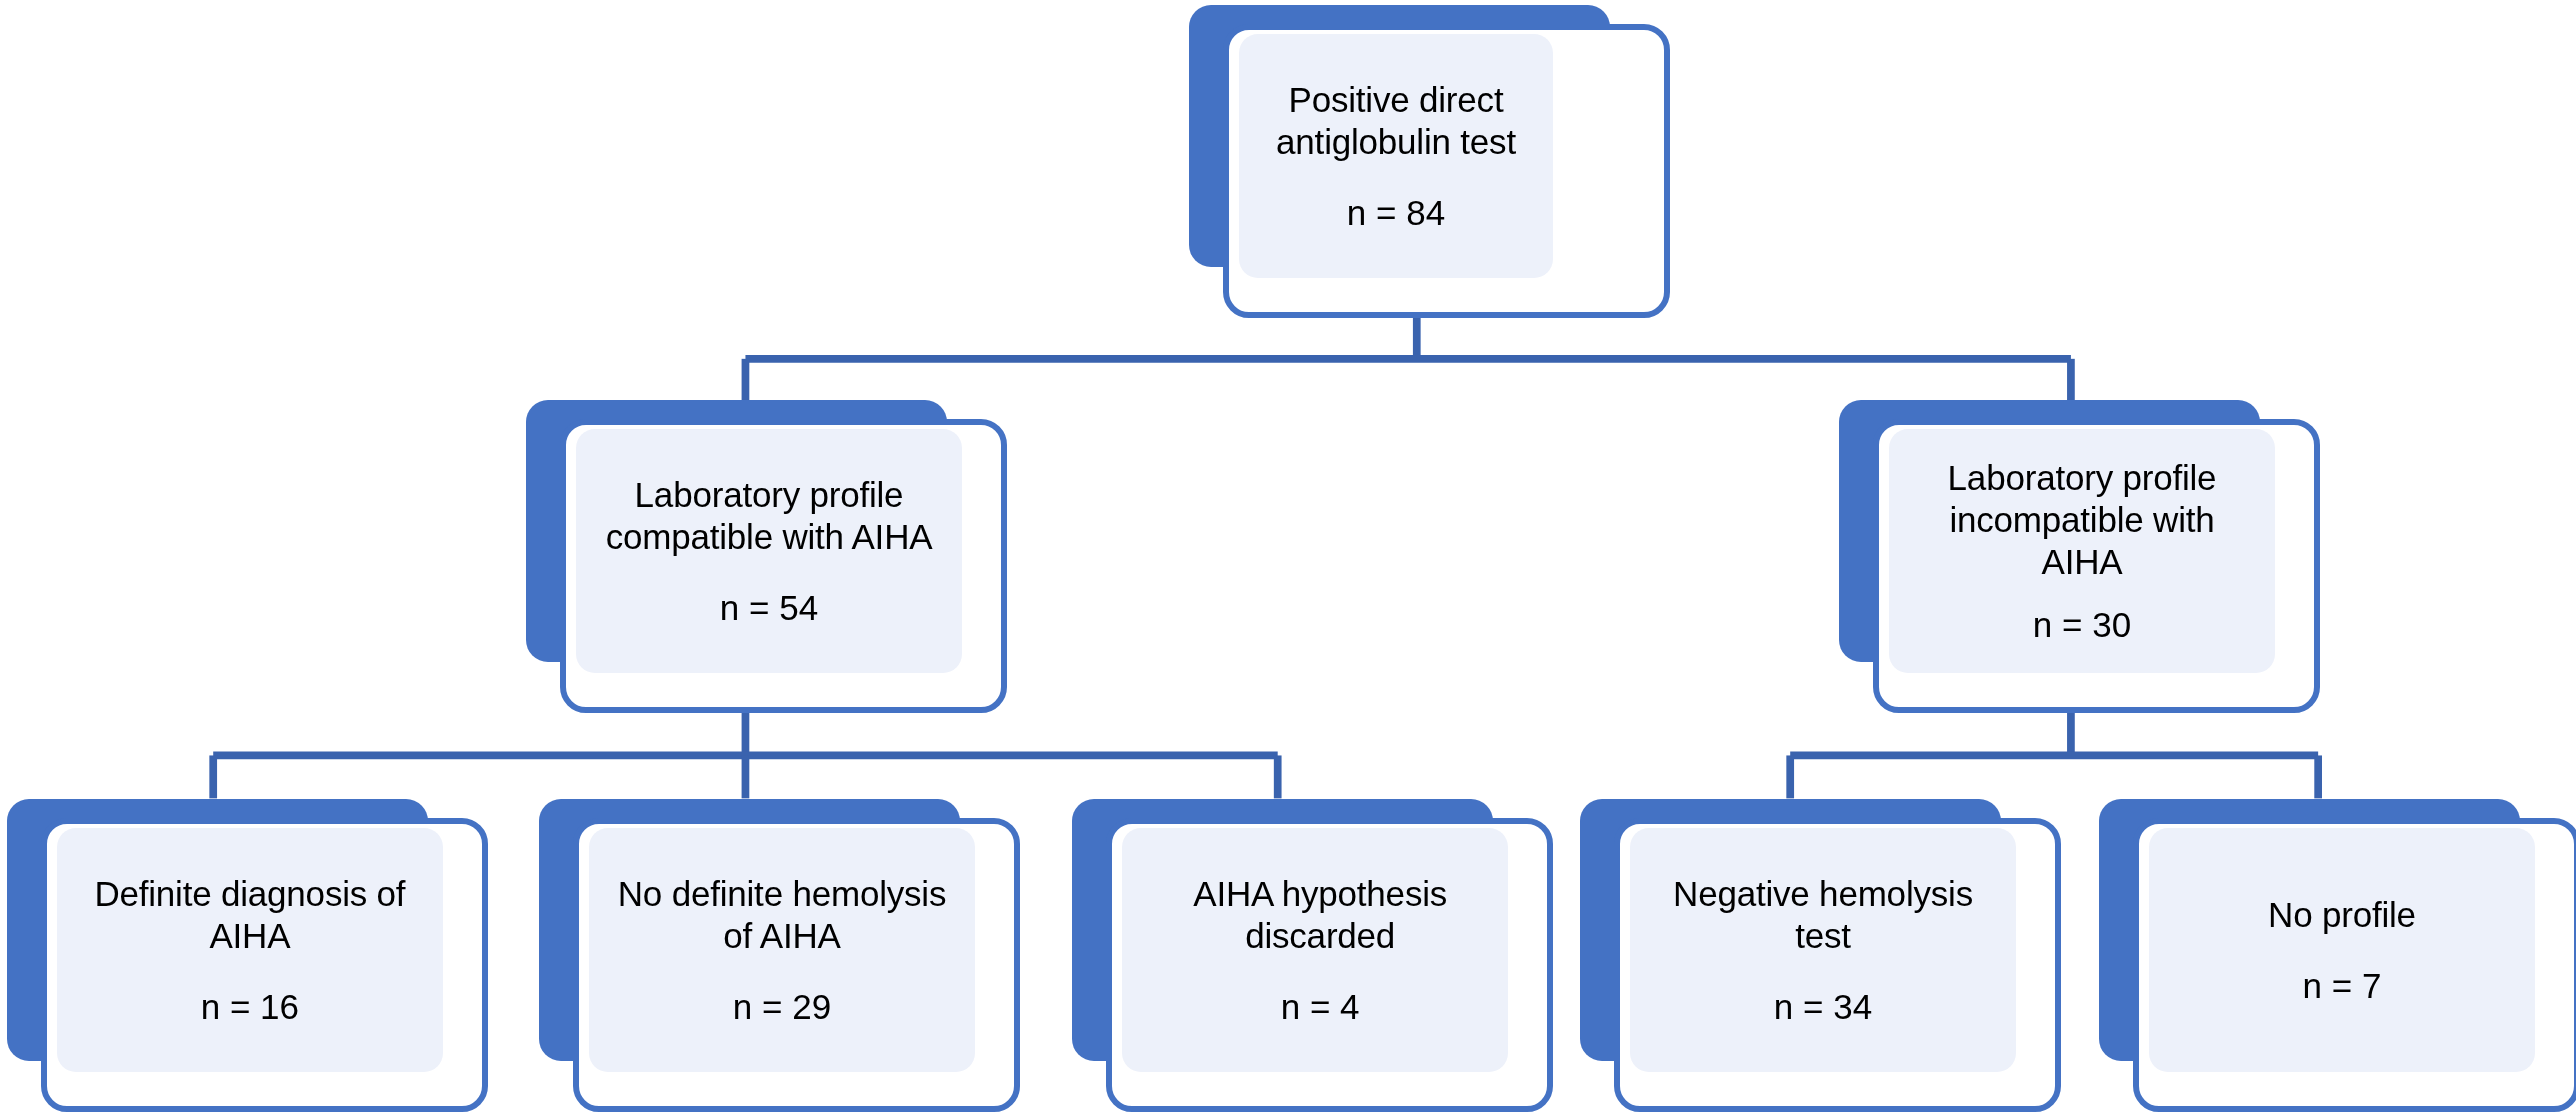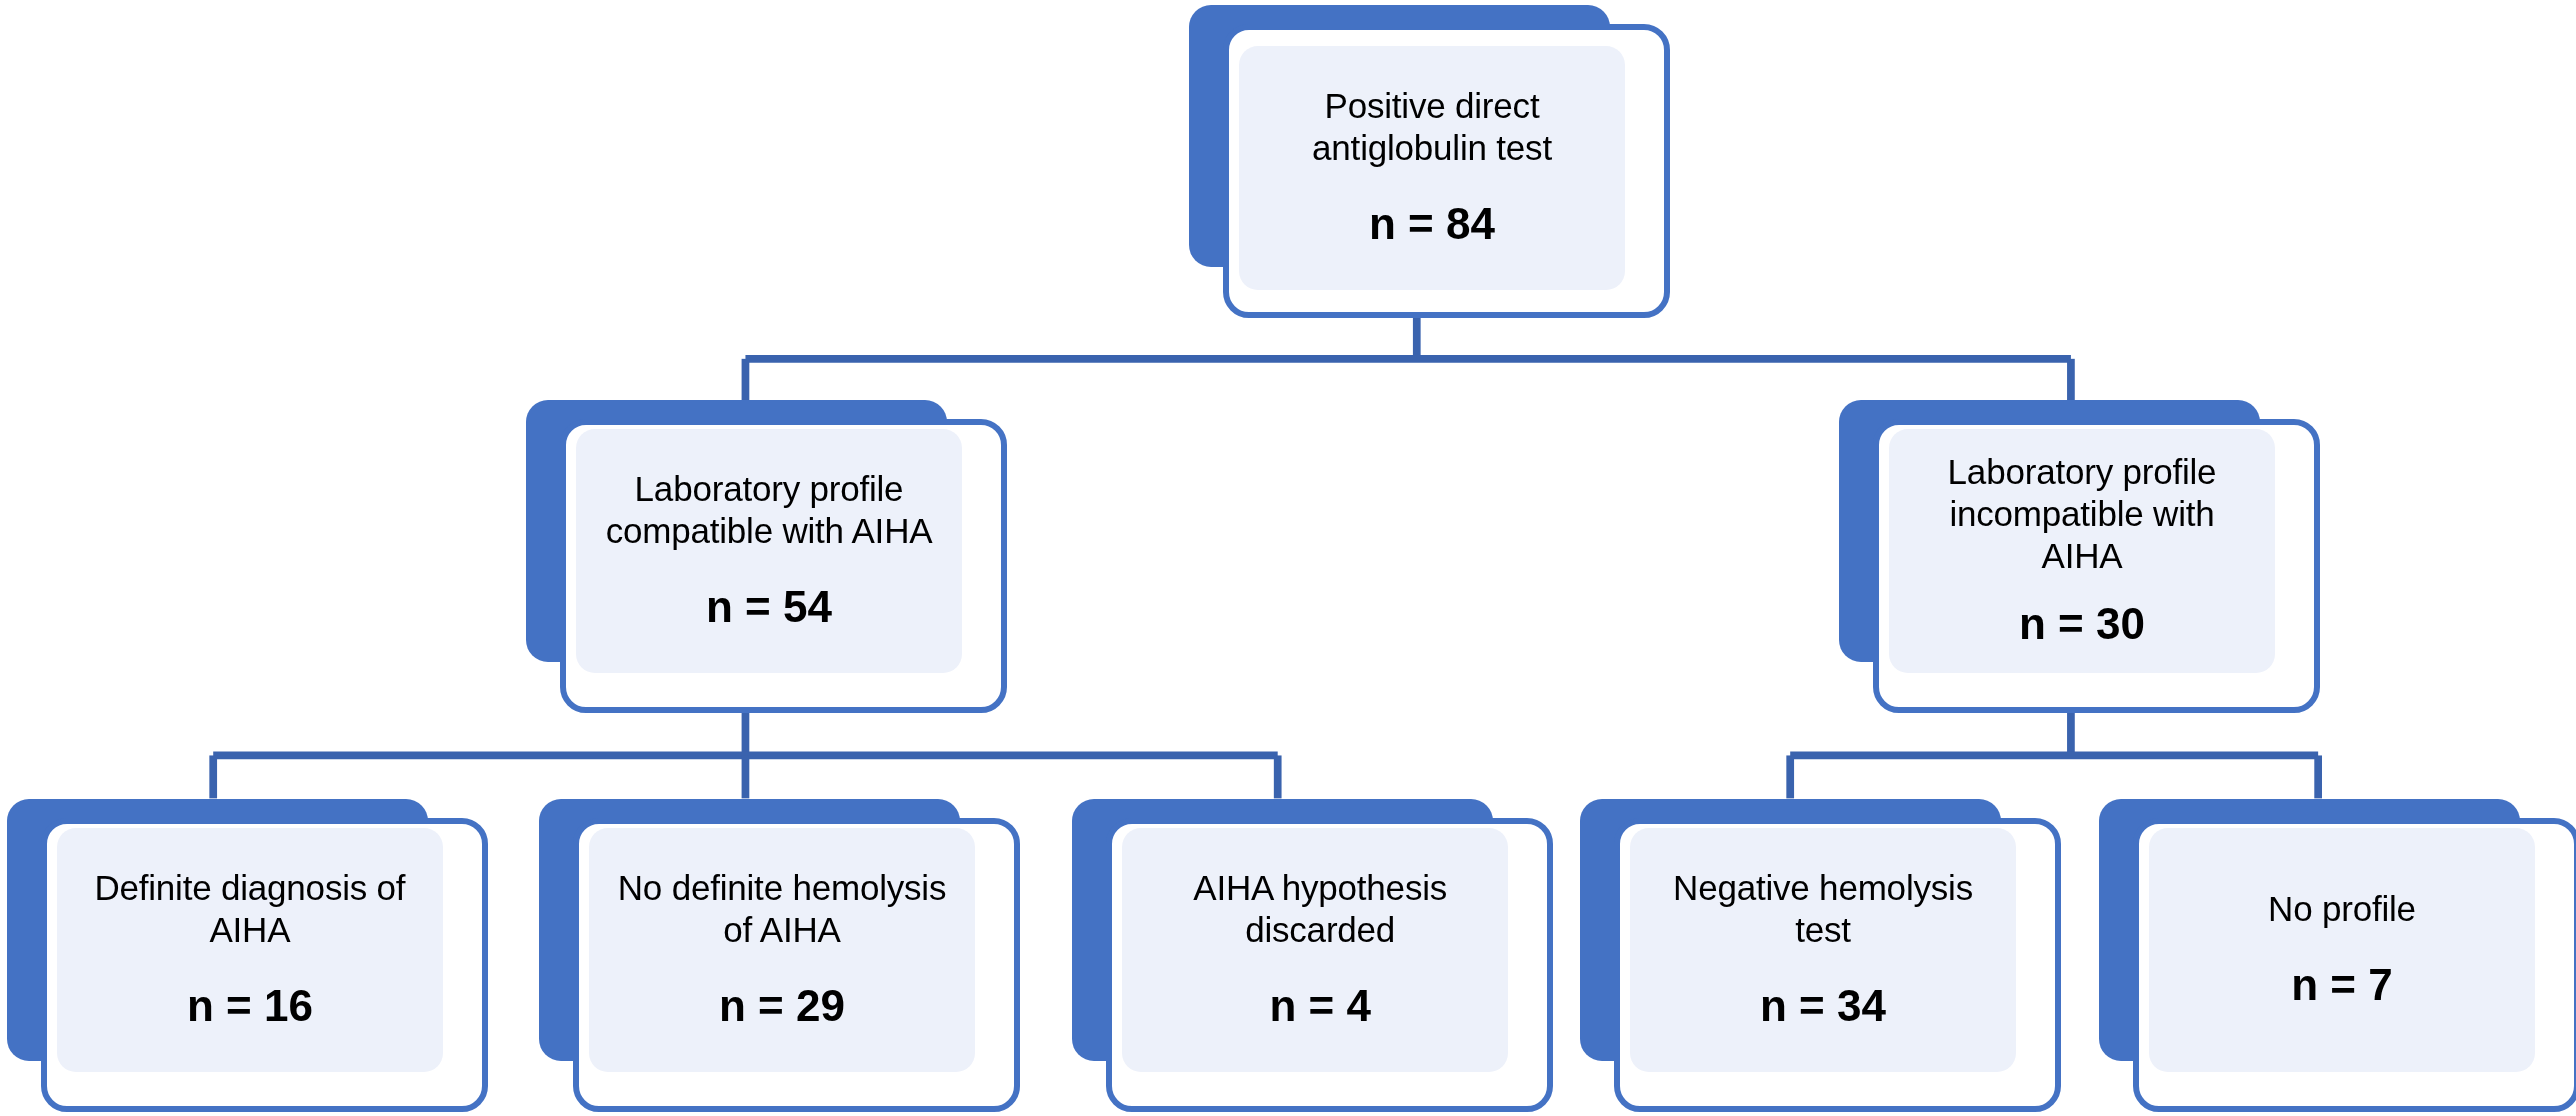--- a/index.html
+++ b/index.html
@@ -63,23 +63,23 @@
     padding: 0 13.7px;
   }
   .node .panel .title {
     font-size: 35px;
     line-height: 1.2;
     font-weight: 400;
     letter-spacing: -0.2px;
     white-space: pre-line;
   }
   .node .panel .count {
-    font-size: 44px;
+    font-size: 35px;
     line-height: 1.2;
-    font-weight: 700;
+    font-weight: 400;
     margin-top: 29px;
   }
 </style>
 </head>
 <body>
 
 <div id="canvas">
 
   <svg id="connectors" viewBox="0 0 3000 1300" xmlns="http://www.w3.org/2000/svg">
     <g fill="none" stroke="#3A63AE" stroke-width="9" stroke-linecap="butt">
@@ -98,21 +98,21 @@
       <path d="M 2412 830 L 2412 880"></path>
       <path d="M 2085 880 L 2700 880"></path>
       <path d="M 2085 880 L 2085 930"></path>
       <path d="M 2700 880 L 2700 930"></path>
     </g>
   </svg>
 
   <div class="node" style="left:1189px; top:5.2px; width:481px; height:313px;">
     <div class="plate" style="left:0px; top:0px; width:421px; height:262px;"></div>
     <div class="card" style="left:34px; top:19px; width:447px; height:294px;"></div>
-    <div class="panel" style="left:50px; top:29px; width:386px; height:244px;margin-top:12px;">
+    <div class="panel" style="left:50px; top:29px; width:314px; height:244px;">
       <div class="title">Positive direct
 antiglobulin test</div>
       <div class="count">n = 84</div>
     </div>
   </div>
 
   <div class="node" style="left:526px; top:400px; width:481px; height:313px;">
     <div class="plate" style="left:0px; top:0px; width:421px; height:262px;"></div>
     <div class="card" style="left:34px; top:19px; width:447px; height:294px;"></div>
     <div class="panel" style="left:50px; top:29px; width:386px; height:244px;">

